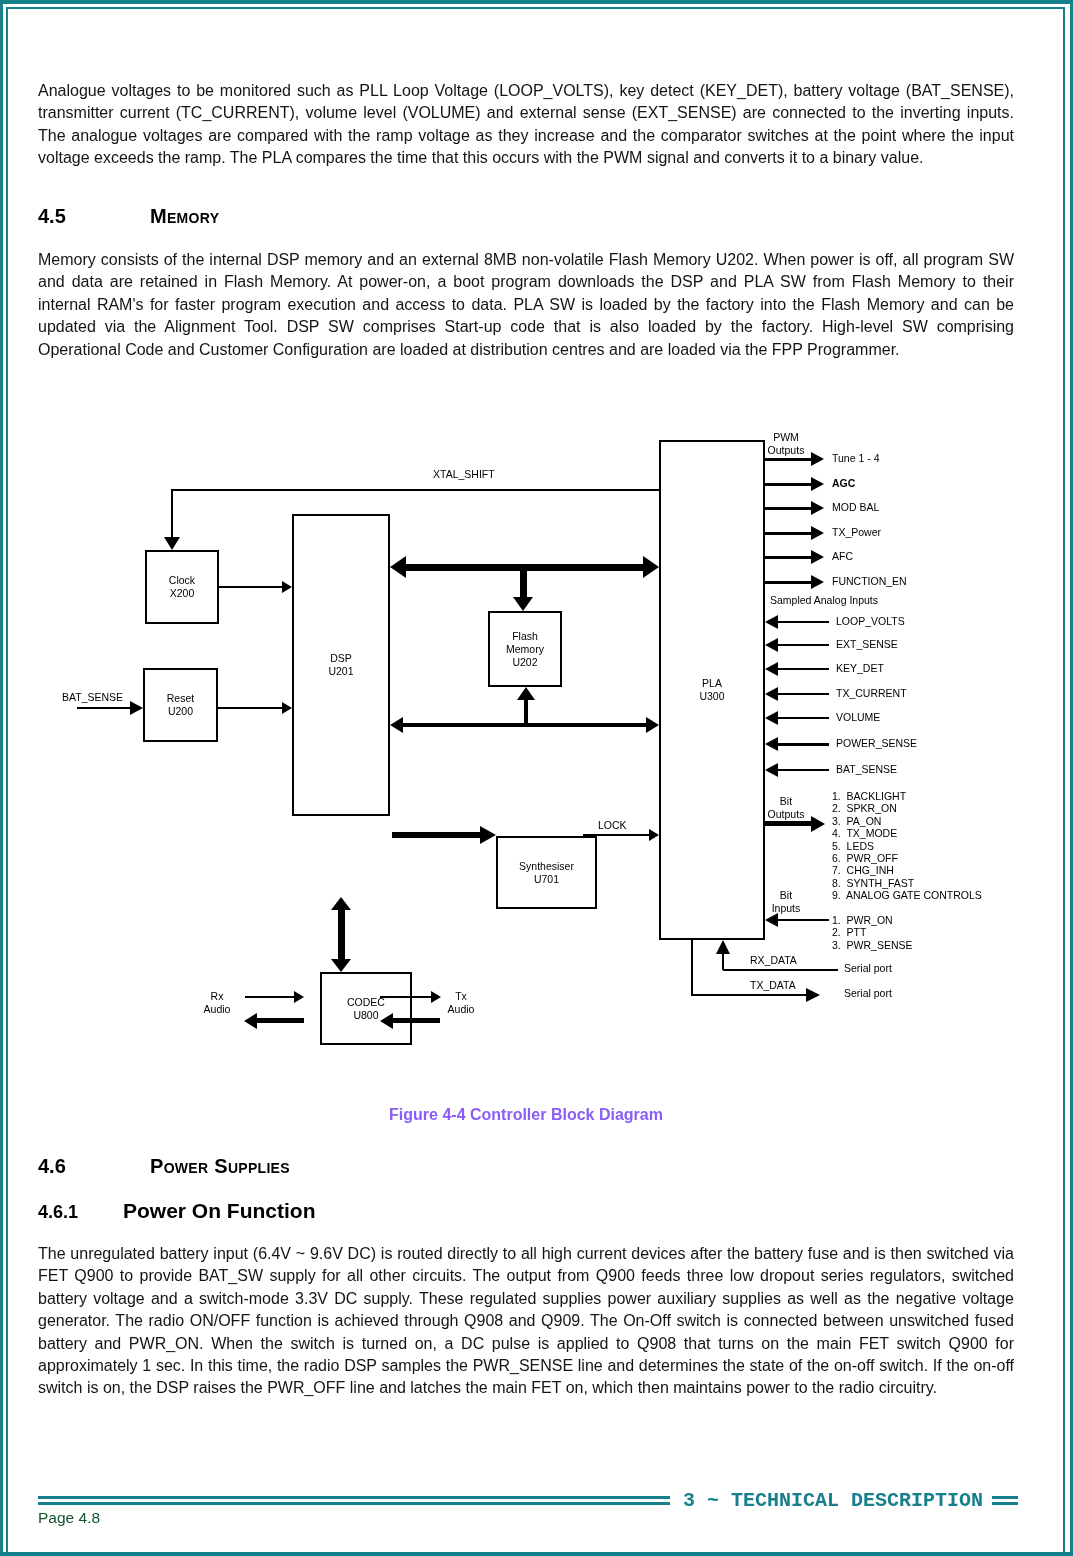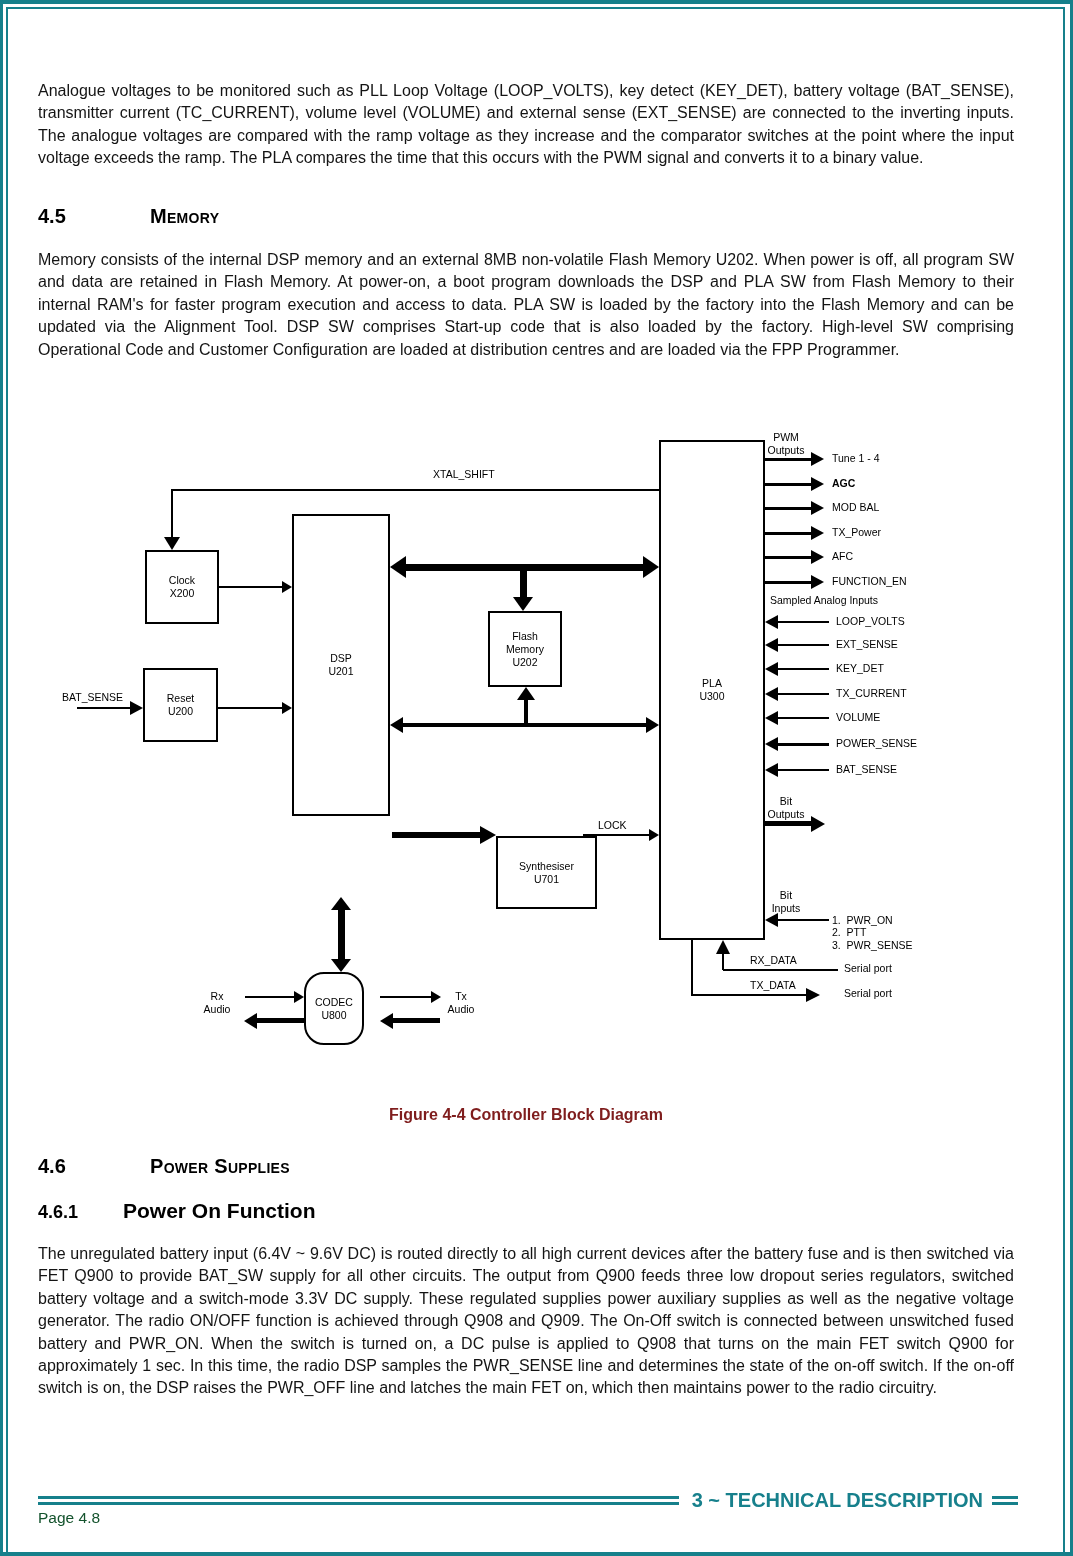--- a/index.html
+++ b/index.html
@@ -12,35 +12,35 @@
   
   .para{position:absolute;left:38px;width:976px;font-size:16px;line-height:22.4px;
         text-align:justify;color:#141414;}
   .h2{position:absolute;left:38px;font-weight:bold;font-size:20px;color:#000;}
   .h2 .num{display:inline-block;width:112px;}
   .h2 .sc{font-variant:small-caps;letter-spacing:0.3px;}
   .h3{position:absolute;left:38px;font-weight:bold;color:#000;}
   .h3 .num{display:inline-block;width:85px;font-size:18px;}
   .h3 .ttl{font-size:21px;}
   .caption{position:absolute;left:38px;width:976px;text-align:center;
-        font-weight:bold;font-size:16px;color:#7f1d1d;}
+        font-weight:bold;font-size:16px;color:#8b5cf6;}
   
   .diagram{position:absolute;left:0;top:430px;width:1073px;height:655px;}
   .dbox{position:absolute;border:2px solid #000;box-sizing:border-box;background:#fff;
         display:flex;align-items:center;justify-content:center;text-align:center;
         font-size:10.5px;line-height:13px;white-space:pre-line;color:#000;}
   .dlbl{position:absolute;font-size:10.5px;line-height:13px;white-space:pre-line;color:#000;}
   .ctr{text-align:center;}
   .hl,.vl{position:absolute;background:#000;}
   .ah{position:absolute;width:0;height:0;}
   .dlist{position:absolute;}
   .dlist div{white-space:pre;font-size:10.5px;line-height:12.4px;color:#000;}
   
   .footer-row{position:absolute;left:38px;top:1488px;width:980px;height:24px;
-        display:flex;align-items:center;}
+        display:flex;align-items:center;font-family:Liberation Mono, monospace;}
   .dbl{display:flex;flex-direction:column;justify-content:center;gap:3px;height:24px;}
   .dbl i{display:block;height:3px;background:#16808b;}
   .dbl.grow{flex:1;}
   .dbl.short{width:26px;}
   .footer-title{font-weight:bold;font-size:20px;color:#17808c;padding:0 9px 0 13px;white-space:nowrap;}
   .page-num{position:absolute;left:38px;top:1509px;font-size:15.5px;color:#14532d;}
 </style>
 </head>
 <body>
 
@@ -102,21 +102,21 @@
     <div class="vl" style="left:524px;top:269px;width:4px;height:25px;"></div>
 
     <div class="dbox" style="left:496px;top:361px;width:101px;height:73px;margin-top:45px;">Synthesiser
 U701</div>
     <div class="hl" style="left:392px;top:402px;width:88px;height:6px;"></div>
     <div class="ah" style="left:480px;top:396px;border-top:9px solid transparent;border-bottom:9px solid transparent;border-left:16px solid #000;"></div>
     <div class="dlbl" style="left:598px;top:389px;">LOCK</div>
     <div class="hl" style="left:583px;top:404px;width:67px;height:2px;"></div>
     <div class="ah" style="left:649px;top:399px;border-top:6px solid transparent;border-bottom:6px solid transparent;border-left:10px solid #000;"></div>
 
-    <div class="dbox" style="left:304px;top:542px;width:60px;height:73px;border-radius:20px;">CODEC
+    <div class="dbox" style="left:320px;top:542px;width:92px;height:73px;">CODEC
 U800</div>
     <div class="vl" style="left:338px;top:479px;width:7px;height:51px;"></div>
     <div class="ah" style="left:331px;top:467px;border-left:10px solid transparent;border-right:10px solid transparent;border-bottom:13px solid #000;"></div>
     <div class="ah" style="left:331px;top:529px;border-left:10px solid transparent;border-right:10px solid transparent;border-top:13px solid #000;"></div>
 
     <div class="dlbl ctr" style="left:194px;top:560px;width:46px;">Rx
 Audio</div>
     <div class="hl" style="left:245px;top:566px;width:50px;height:2px;"></div>
     <div class="ah" style="left:294px;top:561px;border-top:6px solid transparent;border-bottom:6px solid transparent;border-left:10px solid #000;"></div>
     <div class="hl" style="left:257px;top:588px;width:47px;height:5px;"></div>
@@ -183,20 +183,31 @@
     <div class="dlbl" style="left:836px;top:307px;">POWER_SENSE</div>
 
     <div class="ah" style="left:765px;top:333px;border-top:7px solid transparent;border-bottom:7px solid transparent;border-right:13px solid #000;"></div>
     <div class="hl" style="left:778px;top:339px;width:51px;height:2px;"></div>
     <div class="dlbl" style="left:836px;top:333px;">BAT_SENSE</div>
 
     <div class="dlbl ctr" style="left:758px;top:365px;width:56px;">Bit
 Outputs</div>
     <div class="hl" style="left:765px;top:391px;width:46px;height:5px;"></div>
     <div class="ah" style="left:811px;top:386px;border-top:8px solid transparent;border-bottom:8px solid transparent;border-left:14px solid #000;"></div>
+    <div class="dlist" style="left:832px;top:360px;">
+      <div>1.  BACKLIGHT</div>
+      <div>2.  SPKR_ON</div>
+      <div>3.  PA_ON</div>
+      <div>4.  TX_MODE</div>
+      <div>5.  LEDS</div>
+      <div>6.  PWR_OFF</div>
+      <div>7.  CHG_INH</div>
+      <div>8.  SYNTH_FAST</div>
+      <div>9.  ANALOG GATE CONTROLS</div>
+    </div>
 
     <div class="dlbl ctr" style="left:758px;top:459px;width:56px;">Bit
 Inputs</div>
     <div class="ah" style="left:765px;top:483px;border-top:7px solid transparent;border-bottom:7px solid transparent;border-right:13px solid #000;"></div>
     <div class="hl" style="left:778px;top:489px;width:51px;height:2px;"></div>
     <div class="dlist" style="left:832px;top:484px;">
       <div>1.  PWR_ON</div>
       <div>2.  PTT</div>
       <div>3.  PWR_SENSE</div>
     </div>

